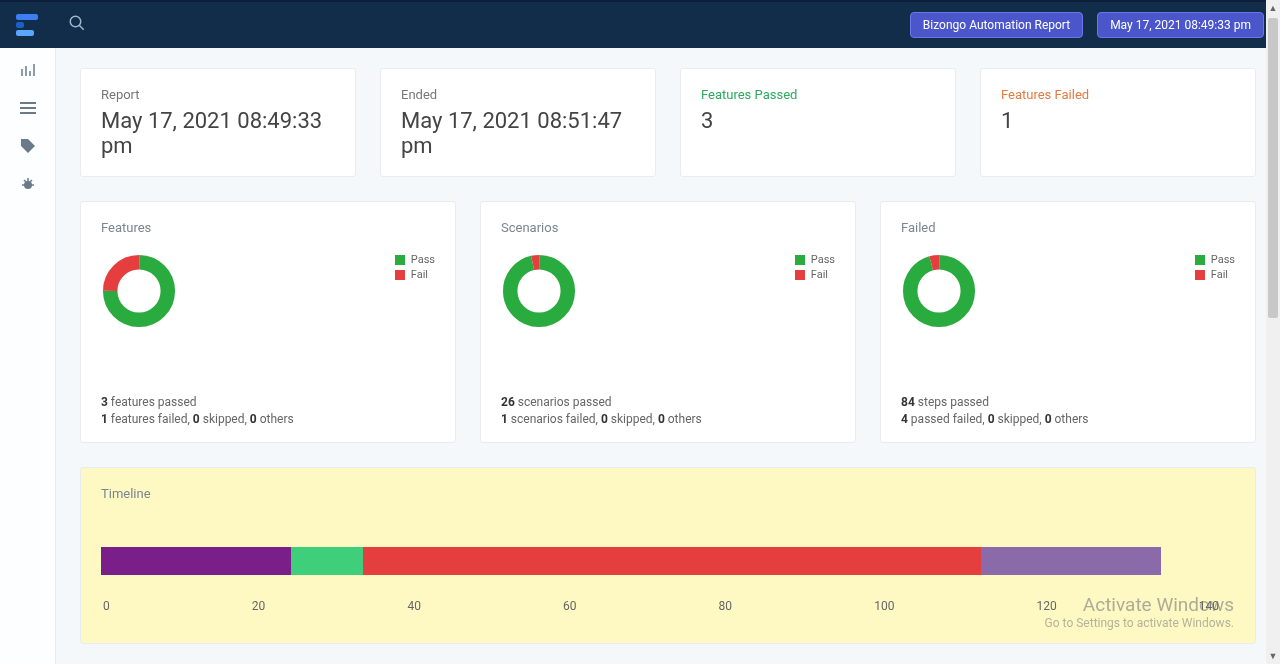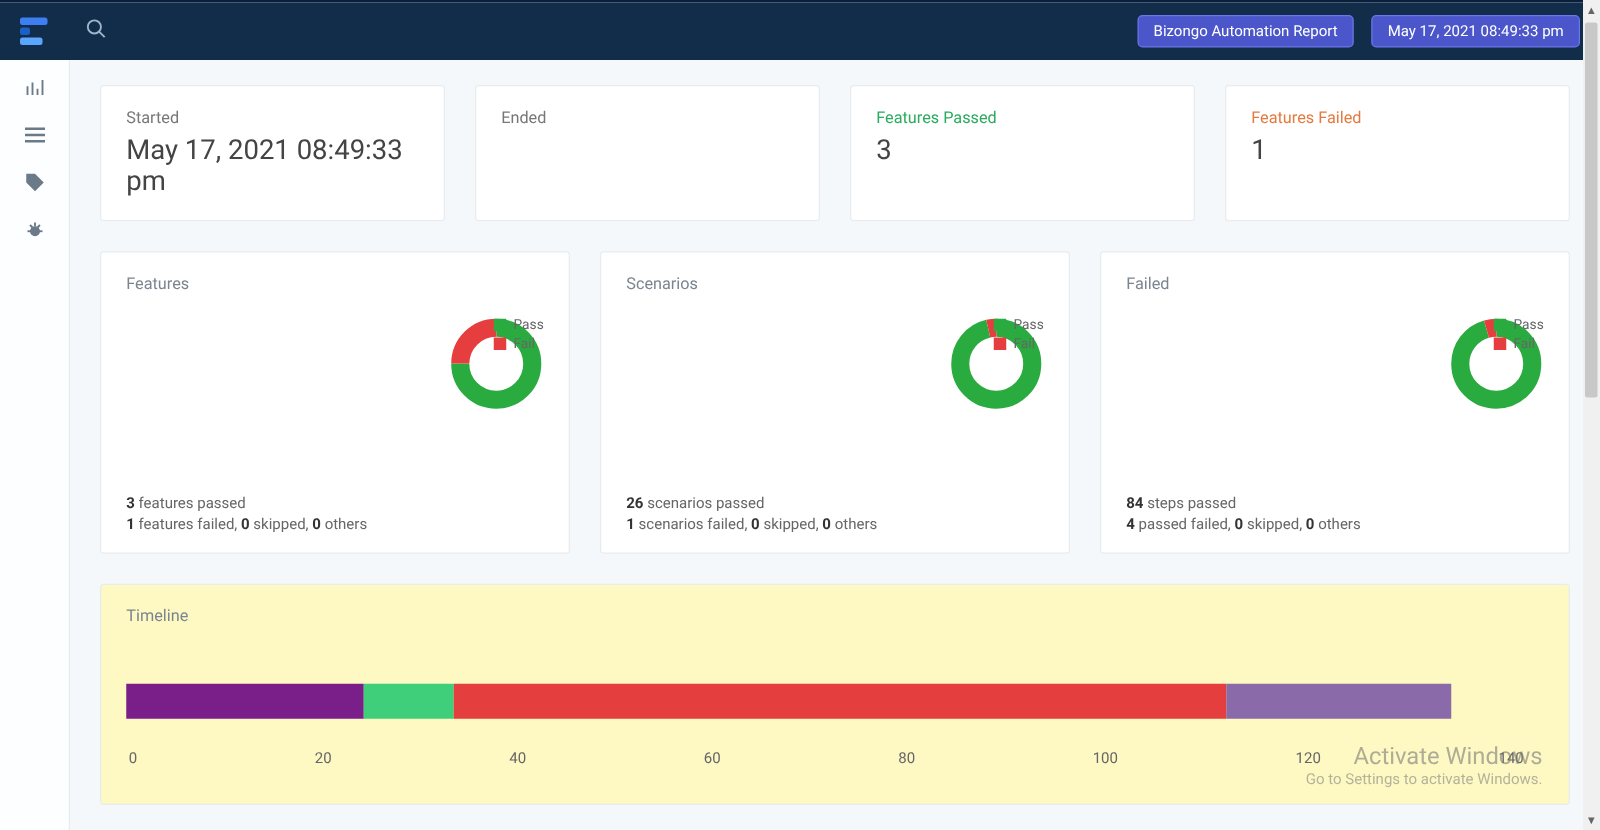--- a/index.html
+++ b/index.html
@@ -23,21 +23,21 @@
 .summary-row { display: grid; grid-template-columns: repeat(4, 1fr); gap: 24px; margin-bottom: 24px; }
 .card { background: #fff; border: 1px solid #e8ecef; border-radius: 3px; padding: 18px 20px; }
 .card-label { font-size: 13px; color: #777; margin-bottom: 6px; }
 .card-value { font-size: 22px; color: #444; font-weight: 400; }
 .lbl-passed { color: #2aab5e; }
 .lbl-failed { color: #e47a3f; }
 
 .chart-row { display: grid; grid-template-columns: repeat(3, 1fr); gap: 24px; margin-bottom: 24px; }
 .chart-card { background: #fff; border: 1px solid #e8ecef; border-radius: 3px; padding: 18px 20px 16px; }
 .chart-title { font-size: 13px; color: #7a8590; margin-bottom: 12px; }
-.chart-body { display: flex; align-items: flex-start; justify-content: flex-end; position: relative; height: 120px; margin: 18px 0 22px; }
+.chart-body { display: flex; align-items: flex-start; justify-content: flex-start; position: relative; height: 120px; margin: 18px 0 22px; }
 .legend { position: absolute; right: 0; top: 0; font-size: 11px; color: #666; }
 .legend-item { display: flex; align-items: center; gap: 6px; margin-bottom: 2px; }
 .legend-sw { width: 10px; height: 10px; }
 .sw-pass { background: #2aab3f; }
 .sw-fail { background: #e63e3e; }
 .stats-line { font-size: 12px; color: #666; margin-top: 3px; }
 .stats-line b { color: #333; font-weight: 700; }
 
 .donut-svg { width: 76px; height: 76px; }
 
@@ -107,25 +107,26 @@
         <line x1="4" y1="4" x2="6" y2="6" stroke="#6b7a88" stroke-width="1.5"></line>
         <line x1="12" y1="4" x2="10" y2="6" stroke="#6b7a88" stroke-width="1.5"></line>
       </svg>
   </div>
 </div>
 
 <div class="main">
 
   <div class="summary-row">
     <div class="card">
-      <div class="card-label">Started</div>
+      <div class="card-label">Report</div>
       <div class="card-value">May 17, 2021 08:49:33 pm</div>
     </div>
     <div class="card">
       <div class="card-label">Ended</div>
+      <div class="card-value">May 17, 2021 08:51:47 pm</div>
     </div>
     <div class="card">
       <div class="card-label lbl-passed">Features Passed</div>
       <div class="card-value">3</div>
     </div>
     <div class="card">
       <div class="card-label lbl-failed">Features Failed</div>
       <div class="card-value">1</div>
     </div>
   </div>

